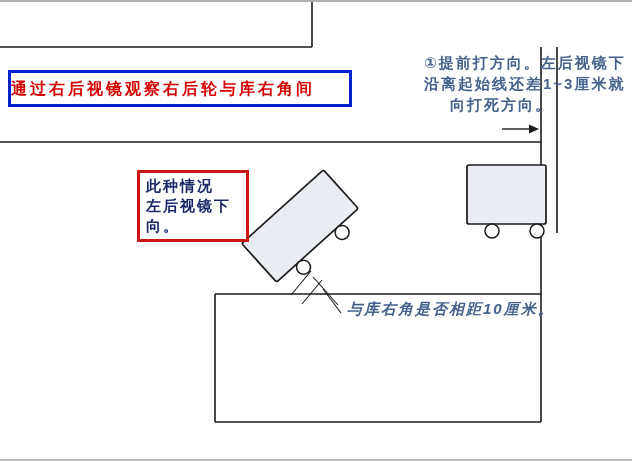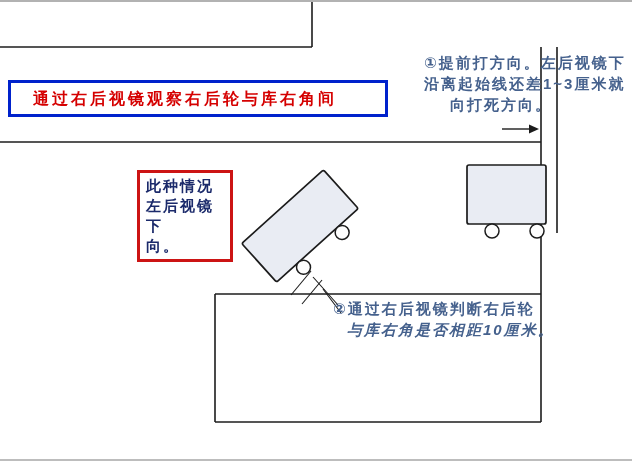--- a/index.html
+++ b/index.html
@@ -23,28 +23,28 @@
   .line  { stroke:var(--line,#1c1c1c); stroke-width:1.6; }
   .thin  { stroke:var(--line,#1c1c1c); stroke-width:1.1; }
   .thin2 { stroke:var(--line,#1c1c1c); stroke-width:1.4; }
   .arrowhead { fill:var(--line,#1c1c1c); }
   .car   { fill:var(--car-fill,#e9ecf3); stroke:var(--line,#1c1c1c); stroke-width:1.7; }
   .wheel { fill:#fdfdfd; stroke:var(--line,#1c1c1c); stroke-width:1.5; }
 
   
   .note-box { position:absolute; font-weight:bold; background:#ffffff; }
   .blue-box {
-    left:8px; top:78px; width:380px;
+    left:8px; top:68px; width:344px;
     border:3px solid var(--box1-border,#0022cc);
     color:var(--box1-text,#d50000);
     font-size:16px; line-height:25px; letter-spacing:3px;
-    padding:3px 22px;
+    padding:3px 0;
   }
   .red-box {
-    left:137px; top:168px; width:96px;
+    left:137px; top:168px; width:112px;
     border:3px solid var(--box2-border,#cc1414);
     color:var(--box2-text,#1b2a6b);
     font-size:15px; line-height:20px; letter-spacing:2px;
     padding:3px 6px;
   }
   .step {
     position:absolute;
     color:var(--step-text,#45618d);
     font-size:15px; line-height:21px; letter-spacing:2px;
     font-weight:bold;
@@ -105,17 +105,16 @@
     <div>向。</div>
   </div>
 
   <div class="step step1">
     <div>①提前打方向。左后视镜下</div>
     <div>沿离起始线还差1~3厘米就</div>
     <div class="indent1">向打死方向。</div>
   </div>
 
   <div class="step step2">
-    <div>②通过右后视镜判断右后轮</div>
     <div class="indent2">与库右角是否相距10厘米。</div>
   </div>
 
 </div>
 
 </body></html>

